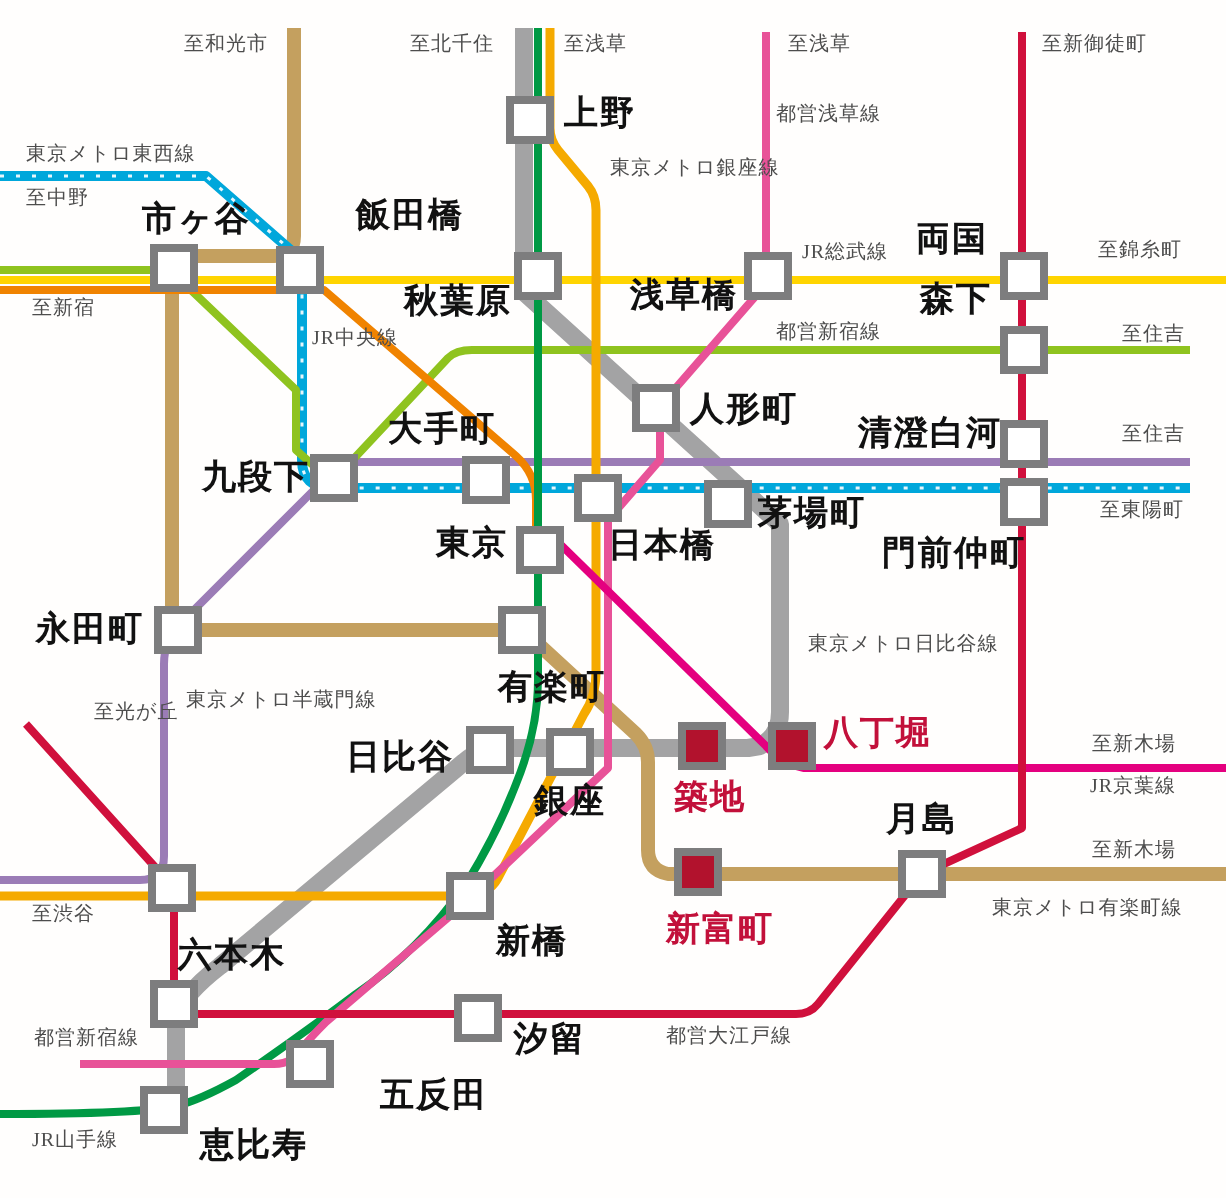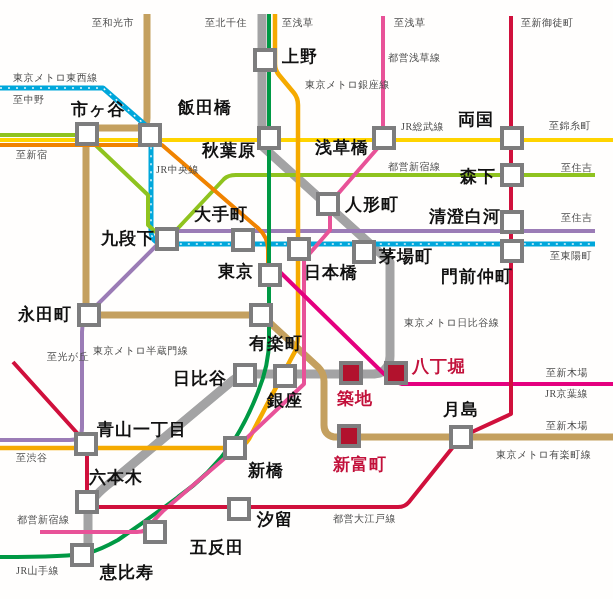--- a/index.html
+++ b/index.html
@@ -53,21 +53,21 @@
     <div class="st-label" style="left: 71px; top: 101px;">市ヶ谷</div>
     <div class="station" title="飯田橋" style="left: 138px; top: 123px;"></div>
     <div class="st-label" style="left: 178px; top: 99px;">飯田橋</div>
     <div class="station" title="秋葉原" style="left: 257px; top: 126px;"></div>
     <div class="st-label" style="left: 202px; top: 142px;">秋葉原</div>
     <div class="station" title="浅草橋" style="left: 372px; top: 126px;"></div>
     <div class="st-label" style="left: 315px; top: 111px; margin-top: 28px;">浅草橋</div>
     <div class="station" title="両国" style="left: 500px; top: 126px;"></div>
     <div class="st-label" style="left: 458px; top: 111px;">両国</div>
     <div class="station" title="森下" style="left: 500px; top: 163px;"></div>
-    <div class="st-label" style="left: 460px; top: 168px;">森下</div>
+    <div class="st-label" style="left: 460px; top: 141px;">森下</div>
     <div class="station" title="人形町" style="left: 316px; top: 192px;"></div>
     <div class="st-label" style="left: 345px; top: 196px;">人形町</div>
     <div class="station" title="清澄白河" style="left: 500px; top: 210px;"></div>
     <div class="st-label" style="left: 429px; top: 208px;">清澄白河</div>
     <div class="station" title="九段下" style="left: 155px; top: 227px;"></div>
     <div class="st-label" style="left: 101px; top: 230px;">九段下</div>
     <div class="station" title="大手町" style="left: 231px; top: 228px;"></div>
     <div class="st-label" style="left: 194px; top: 206px;">大手町</div>
     <div class="station" title="日本橋" style="left: 287px; top: 237px;"></div>
     <div class="st-label" style="left: 304px; top: 264px;">日本橋</div>
@@ -87,21 +87,20 @@
     <div class="st-label" style="left: 267px; top: 392px;">銀座</div>
     <div class="station hl" title="築地" style="left: 339px; top: 361px;"></div>
     <div class="st-label hl" style="left: 337px; top: 390px;">築地</div>
     <div class="station hl" title="八丁堀" style="left: 384px; top: 361px;"></div>
     <div class="st-label hl" style="left: 412px; top: 358px;">八丁堀</div>
     <div class="station hl" title="新富町" style="left: 337px; top: 424px;"></div>
     <div class="st-label hl" style="left: 333px; top: 456px;">新富町</div>
     <div class="station" title="月島" style="left: 449px; top: 425px;"></div>
     <div class="st-label" style="left: 443px; top: 401px;">月島</div>
     <div class="station" title="青山一丁目" style="left: 74px; top: 432px;"></div>
-    <div class="st-label" style="left: 97px; top: 421px;">青山一丁目</div>
     <div class="station" title="新橋" style="left: 223px; top: 436px;"></div>
     <div class="st-label" style="left: 248px; top: 462px;">新橋</div>
     <div class="station" title="六本木" style="left: 75px; top: 490px;"></div>
     <div class="st-label" style="left: 89px; top: 469px;">六本木</div>
     <div class="station" title="汐留" style="left: 227px; top: 497px;"></div>
     <div class="st-label" style="left: 257px; top: 511px;">汐留</div>
     <div class="station" title="五反田" style="left: 143px; top: 520px;"></div>
     <div class="st-label" style="left: 170px; top: 539px; margin-left: 20px;">五反田</div>
     <div class="station" title="恵比寿" style="left: 70px; top: 543px;"></div>
     <div class="st-label" style="left: 100px; top: 564px;">恵比寿</div>

